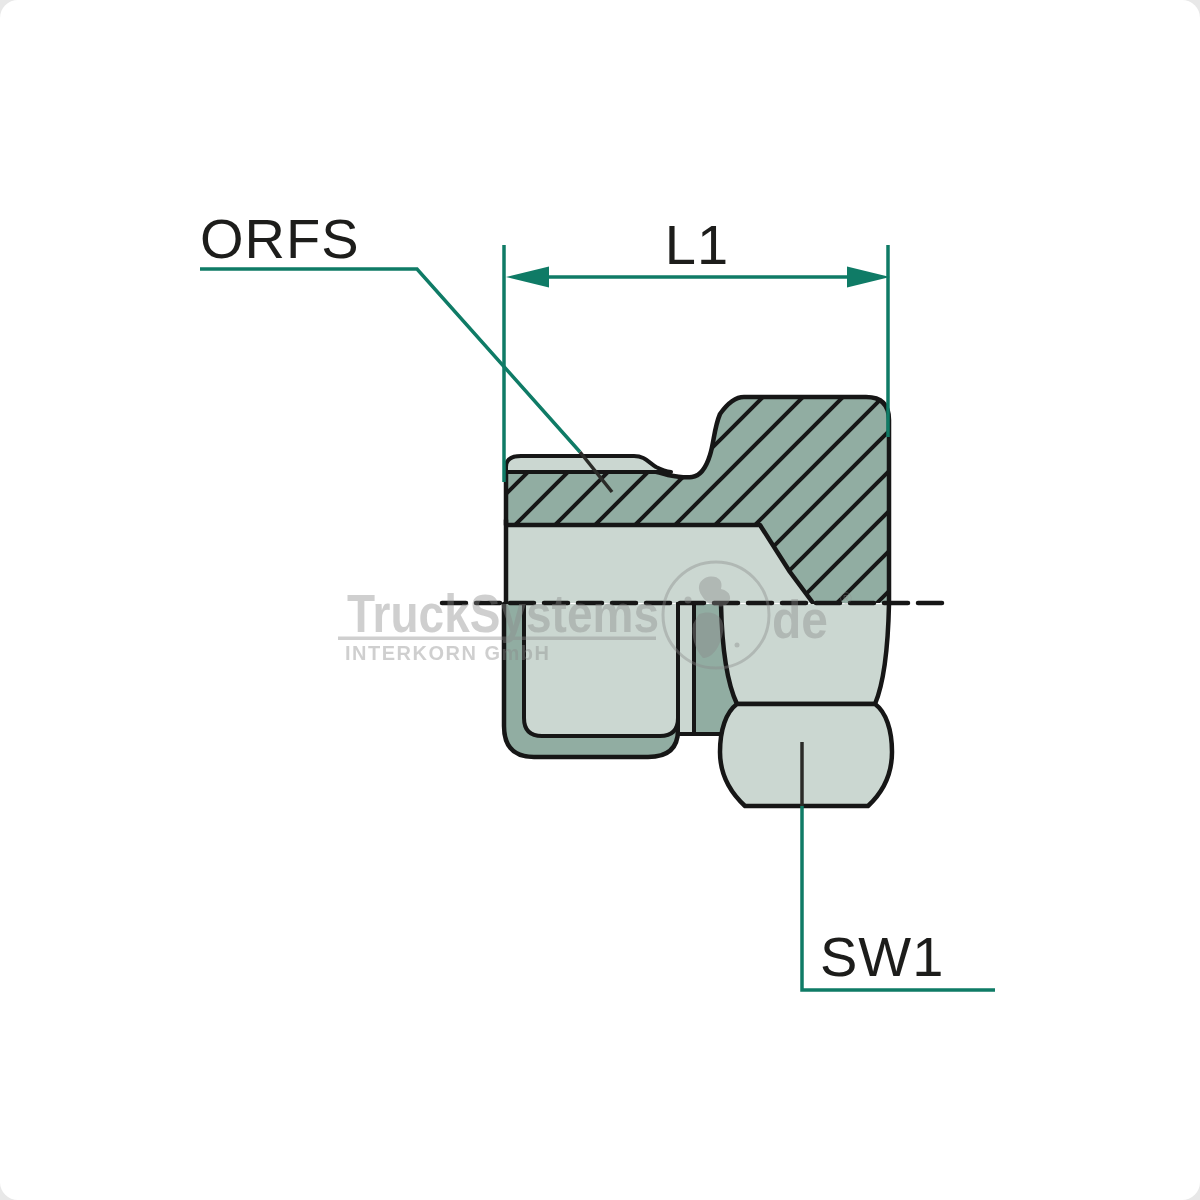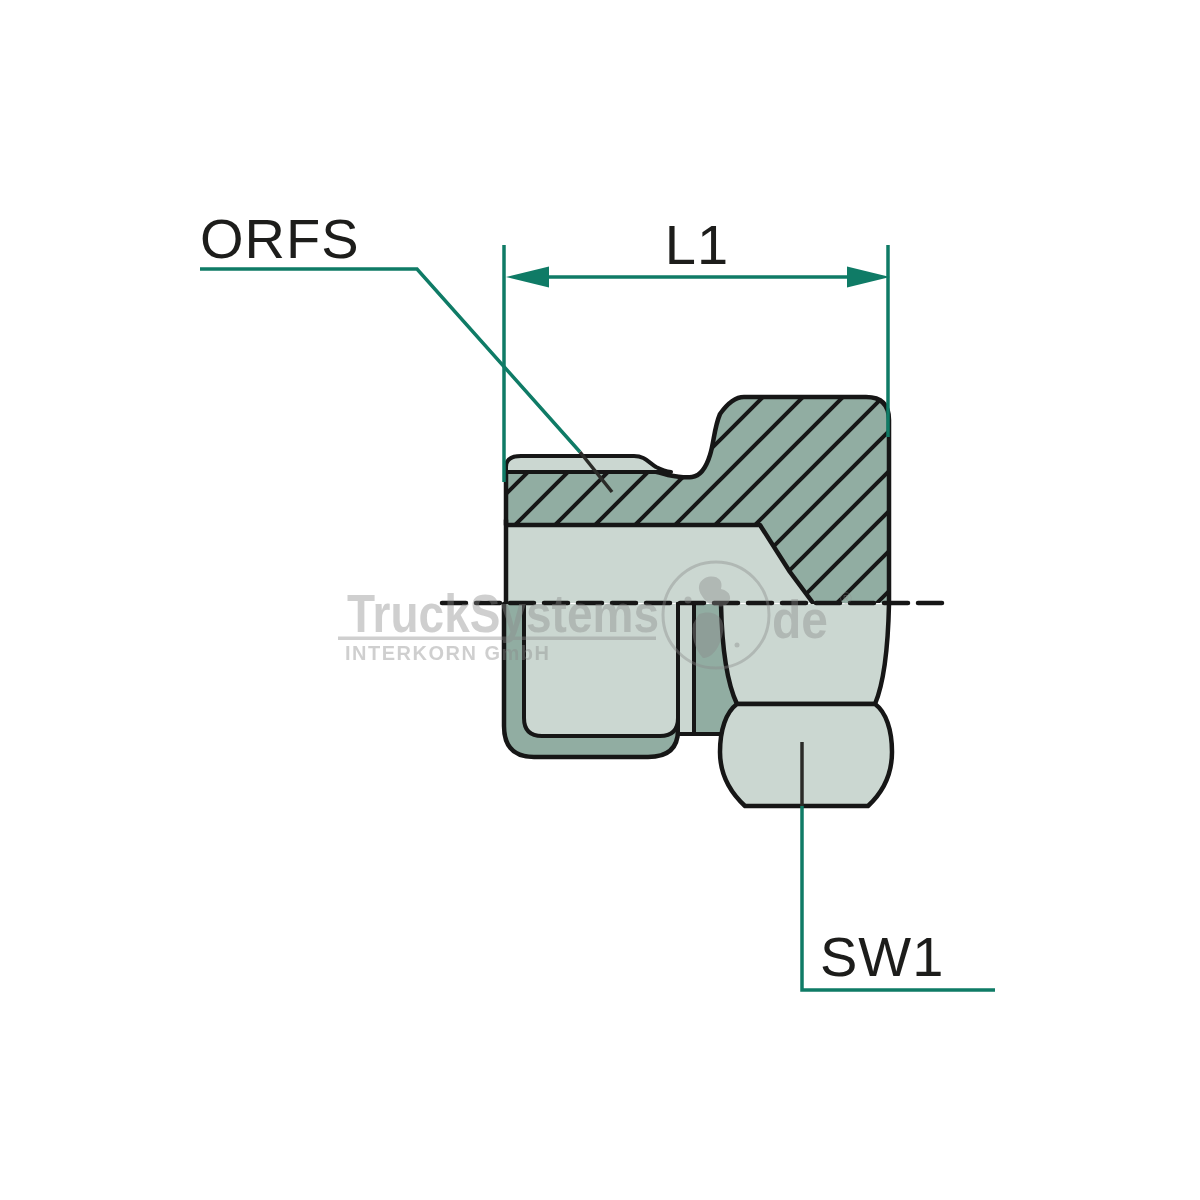--- a/index.html
+++ b/index.html
@@ -11,20 +11,21 @@
     --c-label_text:#1D1D1B;
     --c-background:#FFFFFF;
     --c-watermark:#8A8A8A;
   }
   html,body{margin:0;padding:0;background:#e8e8e8;}
   .stage{
     position:relative;width:1200px;height:1200px;margin:0 auto;
     background:var(--c-background);
     font-family:"Liberation Sans", sans-serif;
     overflow:hidden;
+    border-radius:18px;
   }
   svg{display:block;width:1200px;height:1200px;}
   .outline{stroke:var(--c-outline);fill:none;stroke-linecap:round;stroke-linejoin:round;}
   .fill-dark{fill:var(--c-metal_dark);}
   .fill-light{fill:var(--c-metal_light);}
   .green-line{stroke:var(--c-dimension_line);fill:none;stroke-width:3.5;}
   .green-fill{fill:var(--c-dimension_line);}
   .inner-leader{stroke:var(--c-leader_inner);fill:none;stroke-width:3.5;}
   .dim-text{fill:var(--c-label_text);font-size:56px;letter-spacing:1px;}
   .wm{opacity:0.40;}

